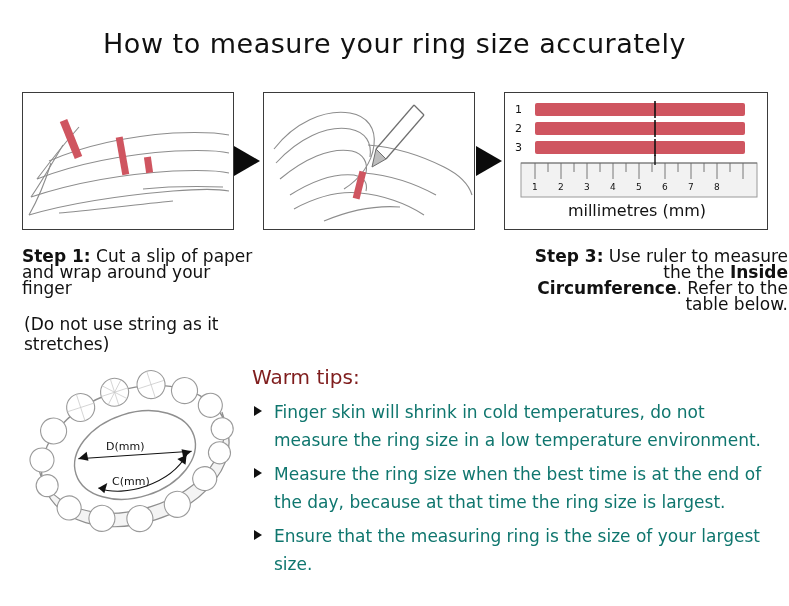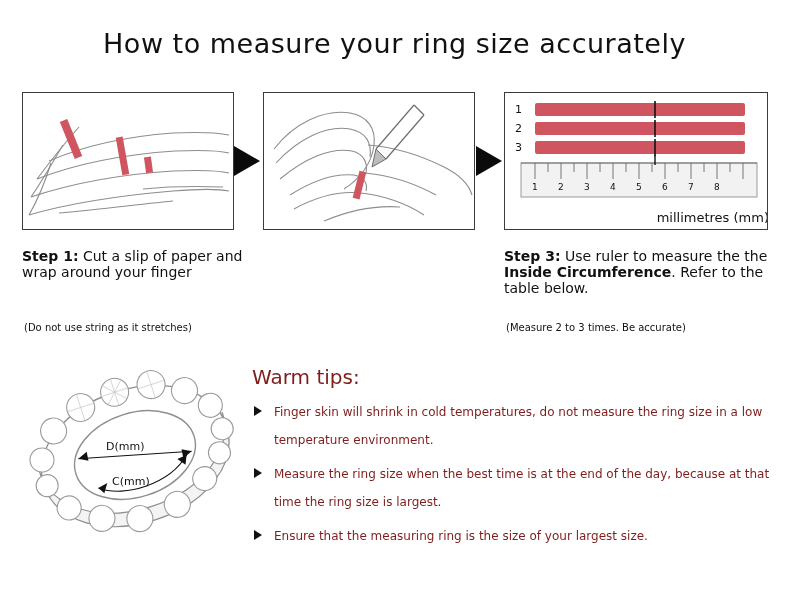--- a/index.html
+++ b/index.html
@@ -54,35 +54,34 @@
     border-top: 15px solid transparent;
     border-bottom: 15px solid transparent;
     border-left: 26px solid #0b0b0b;
   }
   #arrow1 { left: 234px; top: 146px; }
   #arrow2 { left: 476px; top: 146px; }
 
   
   .caption {
     position: absolute;
-    font-size: 14px;
+    font-size: 17px;
     line-height: 16px;
     color: #111;
     font-family: "DejaVu Sans", sans-serif;
   }
   .caption b { font-weight: bold; }
   #cap1 { left: 22px;  top: 248px; width: 232px; }
   #cap2 { left: 263px; top: 248px; width: 232px; }
-  #cap3 { left: 504px; top: 248px; width: 268px; }
+  #cap3 { left: 520px; top: 248px; width: 268px; text-align: right; }
 
   .subcaption {
     position: absolute;
-    font-size: 10px;
-    color: #111;
-    margin-top: 8px;
+    font-size: 17px;
+    color: #111;
   }
   #sub1 { left: 24px;  top: 314px; width: 250px; }
   #sub3 { left: 506px; top: 314px; width: 268px; }
 
   
   .tips-title {
     position: absolute;
     left: 252px;
     top: 365px;
     font-size: 20px;
@@ -90,23 +89,23 @@
   }
   .tips-list {
     position: absolute;
     left: 252px;
     top: 398px;
     width: 520px;
   }
   .tip {
     position: relative;
     padding-left: 22px;
-    font-size: 12px;
+    font-size: 17px;
     line-height: 28px;
-    color: #7f1d1d;
+    color: #0f766e;
     margin-bottom: 6px;
   }
   .tip .bullet {
     position: absolute;
     left: 2px;
     top: 8px;
     width: 0; height: 0;
     border-top: 5px solid transparent;
     border-bottom: 5px solid transparent;
     border-left: 8px solid #111;
@@ -125,24 +124,23 @@
     fill: #111;
     font-family: "DejaVu Sans", sans-serif;
   }
 
   
   .mm-label {
     position: absolute;
     left: 0;
     top: 108px;
     width: 264px;
-    text-align: right;
-    font-size: 13px;
-    color: #111;
-    margin-top: 9px;
+    text-align: center;
+    font-size: 16px;
+    color: #111;
   }
   .strip-num {
     position: absolute;
     font-size: 11px;
     color: #111;
   }
 </style>
 </head>
 <body>
 
@@ -249,21 +247,20 @@
   </div>
 
   <div class="caption" id="cap1">
     <b>Step 1:</b><span> Cut a slip of paper and wrap around your finger</span>
   </div>
   <div class="caption" id="cap3">
     <b>Step 3:</b><span> Use ruler to measure the the </span><b>Inside Circumference</b><span>. Refer to the table below.</span>
   </div>
 
   <div class="subcaption" id="sub1">(Do not use string as it stretches)</div>
-  <div class="subcaption" id="sub3">(Measure 2 to 3 times. Be accurate)</div>
 
   <svg id="ring-illustration" viewBox="0 0 230 220">
     <g transform="rotate(-18 115 110)">
 
       <ellipse cx="115" cy="110" rx="96" ry="66" fill="#ffffff" stroke="#8f8f8f" stroke-width="1.4"></ellipse>
       <ellipse cx="115" cy="110" rx="62" ry="42" fill="#ffffff" stroke="#8f8f8f" stroke-width="1.4"></ellipse>
 
       <path d="M19 110 C 19 150, 62 178, 115 178 C 168 178, 211 150, 211 110 L 211 96 C 211 136, 168 164, 115 164 C 62 164, 19 136, 19 96 Z" fill="#f4f4f4" stroke="#8f8f8f" stroke-width="1.2"></path>
 
       <g fill="#ffffff" stroke="#9a9a9a" stroke-width="1.1">

